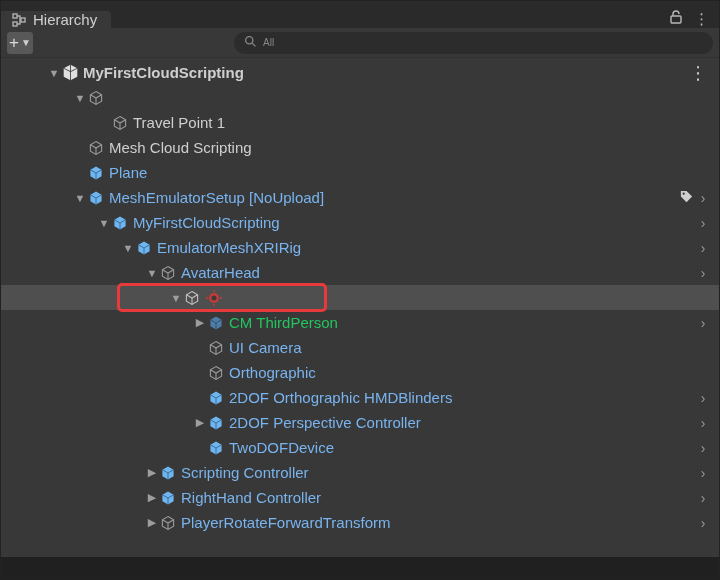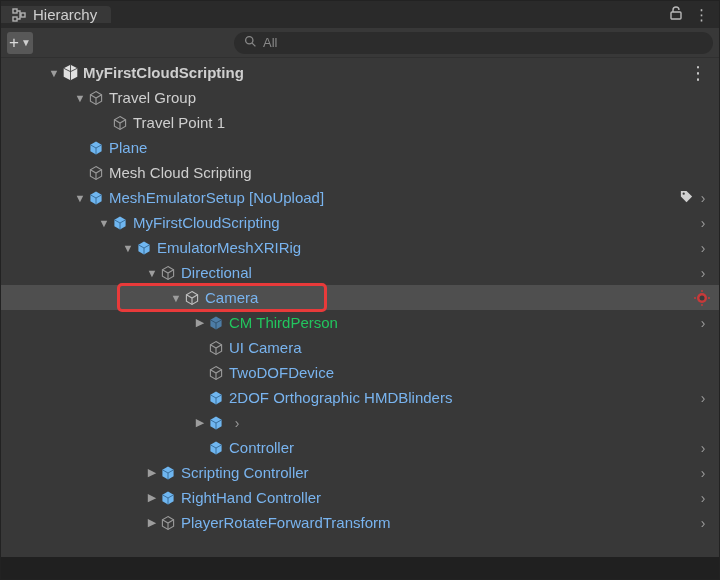--- a/index.html
+++ b/index.html
@@ -15,21 +15,21 @@
     height: 580px;
     display: flex;
     flex-direction: column;
     background: #383838;
     border: 1px solid #222;
   }
   
   .header {
     height: 27px;
     display: flex;
-    align-items: center;
+    align-items: flex-end;
     background: #2a2a2a;
   }
   .tab {
     display: flex;
     align-items: center;
     gap: 6px;
     padding: 0 14px 0 10px;
     background: #383838;
     border-top-right-radius: 4px;
     color: #cfcfcf;
@@ -69,21 +69,21 @@
   .search {
     flex: 1;
     height: 22px;
     border-radius: 11px;
     background: #2c2c2c;
     display: flex;
     align-items: center;
     gap: 6px;
     padding: 0 10px;
     color: #888;
-    font-size: 13px;
+    font-size: 10px;
     margin-left: 195px;
   }
   .search .mag { font-size: 14px; color:#888;}
   
   .tree {
     flex: 1;
     overflow: hidden;
     padding-top: 2px;
   }
   .row {
@@ -207,21 +207,20 @@
       <span class="indent" style="width:72px"></span>
       <span class="foldout">▼</span>
       <span class="cube">
         <svg width="16" height="16" viewBox="0 0 20 20">
             <g fill="none" stroke="#9a9a9a" stroke-width="1.4">
               <path d="M10 2 L17 6 V14 L10 18 L3 14 V6 Z"></path>
               <path d="M3 6 L10 10 L17 6 M10 10 V18"></path>
             </g>
           </svg>
       </span>
-      <span class="label">Travel Group</span>
     </div>
 
     <div class="row">
       <span class="indent" style="width:96px"></span>
       <span class="foldout hidden">▼</span>
       <span class="cube">
         <svg width="16" height="16" viewBox="0 0 20 20">
             <g fill="none" stroke="#9a9a9a" stroke-width="1.4">
               <path d="M10 2 L17 6 V14 L10 18 L3 14 V6 Z"></path>
               <path d="M3 6 L10 10 L17 6 M10 10 V18"></path>
@@ -229,41 +228,41 @@
           </svg>
       </span>
       <span class="label">Travel Point 1</span>
     </div>
 
     <div class="row">
       <span class="indent" style="width:72px"></span>
       <span class="foldout hidden">▼</span>
       <span class="cube">
         <svg width="16" height="16" viewBox="0 0 20 20">
+            <g fill="none" stroke="#9a9a9a" stroke-width="1.4">
+              <path d="M10 2 L17 6 V14 L10 18 L3 14 V6 Z"></path>
+              <path d="M3 6 L10 10 L17 6 M10 10 V18"></path>
+            </g>
+          </svg>
+      </span>
+      <span class="label">Mesh Cloud Scripting</span>
+    </div>
+
+    <div class="row">
+      <span class="indent" style="width:72px"></span>
+      <span class="foldout hidden">▼</span>
+      <span class="cube">
+        <svg width="16" height="16" viewBox="0 0 20 20">
             <g>
               <path d="M10 2 L17 6 V14 L10 18 L3 14 V6 Z" fill="#6fb6f0"></path>
               <path d="M3 6 L10 10 L17 6 M10 10 V18" stroke="#2c5d88" stroke-width="1" fill="none"></path>
             </g>
           </svg>
       </span>
       <span class="label blue">Plane</span>
-    </div>
-
-    <div class="row">
-      <span class="indent" style="width:72px"></span>
-      <span class="foldout hidden">▼</span>
-      <span class="cube">
-        <svg width="16" height="16" viewBox="0 0 20 20">
-            <g fill="none" stroke="#9a9a9a" stroke-width="1.4">
-              <path d="M10 2 L17 6 V14 L10 18 L3 14 V6 Z"></path>
-              <path d="M3 6 L10 10 L17 6 M10 10 V18"></path>
-            </g>
-          </svg>
-      </span>
-      <span class="label">Mesh Cloud Scripting</span>
     </div>
 
     <div class="row">
       <span class="indent" style="width:72px"></span>
       <span class="foldout">▼</span>
       <span class="cube">
         <svg width="16" height="16" viewBox="0 0 20 20">
             <g>
               <path d="M10 2 L17 6 V14 L10 18 L3 14 V6 Z" fill="#6fb6f0"></path>
               <path d="M3 6 L10 10 L17 6 M10 10 V18" stroke="#2c5d88" stroke-width="1" fill="none"></path>
@@ -314,37 +313,36 @@
       <span class="indent" style="width:144px"></span>
       <span class="foldout">▼</span>
       <span class="cube">
         <svg width="16" height="16" viewBox="0 0 20 20">
             <g fill="none" stroke="#9a9a9a" stroke-width="1.4">
               <path d="M10 2 L17 6 V14 L10 18 L3 14 V6 Z"></path>
               <path d="M3 6 L10 10 L17 6 M10 10 V18"></path>
             </g>
           </svg>
       </span>
-      <span class="label blue">Directional</span>
+      <span class="label blue">AvatarHead</span>
       <span class="chevR">›</span>
     </div>
 
     <div class="row selected" style="position:relative;">
       <div class="redbox" style="left:116px; top:-2px; width:210px; height:29px;"></div>
       <span class="indent" style="width:168px"></span>
       <span class="foldout">▼</span>
       <span class="cube">
         <svg width="16" height="16" viewBox="0 0 20 20">
             <g fill="none" stroke="#c0c0c0" stroke-width="1.4">
               <path d="M10 2 L17 6 V14 L10 18 L3 14 V6 Z"></path>
               <path d="M3 6 L10 10 L17 6 M10 10 V18"></path>
             </g>
           </svg>
       </span>
-      <span class="label blue">Camera</span>
       <span class="bug">
         <svg width="16" height="16" viewBox="0 0 16 16">
             <circle cx="8" cy="8" r="5" fill="#c73a3a"></circle>
             <circle cx="8" cy="8" r="2.5" fill="#3a3a3a"></circle>
             <path d="M8 2 L8 0 M8 16 L8 14 M2 8 L0 8 M16 8 L14 8" stroke="#c73a3a" stroke-width="1.4"></path>
           </svg>
       </span>
     </div>
 
     <div class="row">
@@ -380,64 +378,65 @@
       <span class="indent" style="width:192px"></span>
       <span class="foldout hidden">▼</span>
       <span class="cube">
         <svg width="16" height="16" viewBox="0 0 20 20">
             <g fill="none" stroke="#9a9a9a" stroke-width="1.4">
               <path d="M10 2 L17 6 V14 L10 18 L3 14 V6 Z"></path>
               <path d="M3 6 L10 10 L17 6 M10 10 V18"></path>
             </g>
           </svg>
       </span>
+      <span class="label blue">Orthographic</span>
+    </div>
+
+    <div class="row">
+      <span class="indent" style="width:192px"></span>
+      <span class="foldout hidden">▼</span>
+      <span class="cube">
+        <svg width="16" height="16" viewBox="0 0 20 20">
+            <g>
+              <path d="M10 2 L17 6 V14 L10 18 L3 14 V6 Z" fill="#6fb6f0"></path>
+              <path d="M3 6 L10 10 L17 6 M10 10 V18" stroke="#2c5d88" stroke-width="1" fill="none"></path>
+            </g>
+          </svg>
+      </span>
+      <span class="label blue">2DOF Orthographic HMDBlinders</span>
+      <span class="chevR">›</span>
+    </div>
+
+    <div class="row">
+      <span class="indent" style="width:192px"></span>
+      <span class="foldout">▶</span>
+      <span class="cube">
+        <svg width="16" height="16" viewBox="0 0 20 20">
+            <g>
+              <path d="M10 2 L17 6 V14 L10 18 L3 14 V6 Z" fill="#6fb6f0"></path>
+              <path d="M3 6 L10 10 L17 6 M10 10 V18" stroke="#2c5d88" stroke-width="1" fill="none"></path>
+            </g>
+          </svg>
+      </span>
+      <span class="label blue">2DOF Perspective Controller</span>
+      <span class="chevR">›</span>
+    </div>
+
+    <div class="row">
+      <span class="indent" style="width:192px"></span>
+      <span class="foldout hidden">▼</span>
+      <span class="cube">
+        <svg width="16" height="16" viewBox="0 0 20 20">
+            <g>
+              <path d="M10 2 L17 6 V14 L10 18 L3 14 V6 Z" fill="#6fb6f0"></path>
+              <path d="M3 6 L10 10 L17 6 M10 10 V18" stroke="#2c5d88" stroke-width="1" fill="none"></path>
+            </g>
+          </svg>
+      </span>
       <span class="label blue">TwoDOFDevice</span>
-    </div>
-
-    <div class="row">
-      <span class="indent" style="width:192px"></span>
-      <span class="foldout hidden">▼</span>
-      <span class="cube">
-        <svg width="16" height="16" viewBox="0 0 20 20">
-            <g>
-              <path d="M10 2 L17 6 V14 L10 18 L3 14 V6 Z" fill="#6fb6f0"></path>
-              <path d="M3 6 L10 10 L17 6 M10 10 V18" stroke="#2c5d88" stroke-width="1" fill="none"></path>
-            </g>
-          </svg>
-      </span>
-      <span class="label blue">2DOF Orthographic HMDBlinders</span>
-      <span class="chevR">›</span>
-    </div>
-
-    <div class="row">
-      <span class="indent" style="width:192px"></span>
-      <span class="foldout">▶</span>
-      <span class="cube">
-        <svg width="16" height="16" viewBox="0 0 20 20">
-            <g>
-              <path d="M10 2 L17 6 V14 L10 18 L3 14 V6 Z" fill="#6fb6f0"></path>
-              <path d="M3 6 L10 10 L17 6 M10 10 V18" stroke="#2c5d88" stroke-width="1" fill="none"></path>
-            </g>
-          </svg>
-      </span>
-      <span class="chevR">›</span>
-    </div>
-
-    <div class="row">
-      <span class="indent" style="width:192px"></span>
-      <span class="foldout hidden">▼</span>
-      <span class="cube">
-        <svg width="16" height="16" viewBox="0 0 20 20">
-            <g>
-              <path d="M10 2 L17 6 V14 L10 18 L3 14 V6 Z" fill="#6fb6f0"></path>
-              <path d="M3 6 L10 10 L17 6 M10 10 V18" stroke="#2c5d88" stroke-width="1" fill="none"></path>
-            </g>
-          </svg>
-      </span>
-      <span class="label blue">Controller</span>
       <span class="chevR">›</span>
     </div>
 
     <div class="row">
       <span class="indent" style="width:144px"></span>
       <span class="foldout">▶</span>
       <span class="cube">
         <svg width="16" height="16" viewBox="0 0 20 20">
             <g>
               <path d="M10 2 L17 6 V14 L10 18 L3 14 V6 Z" fill="#6fb6f0"></path>

